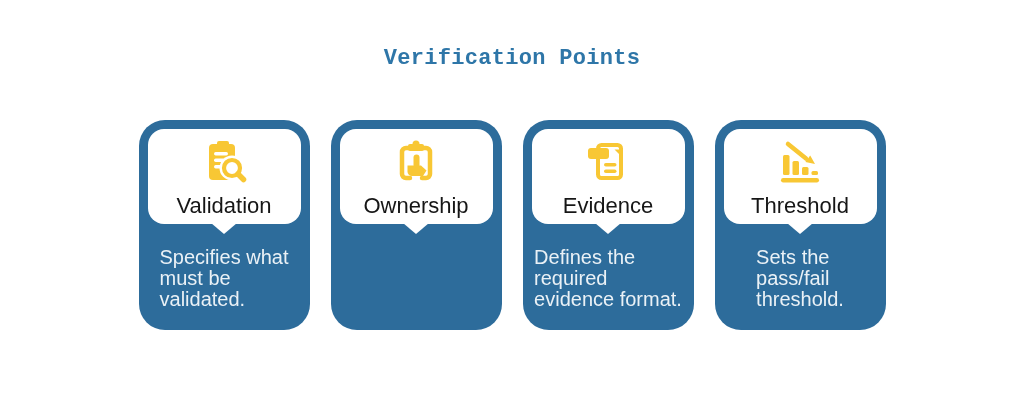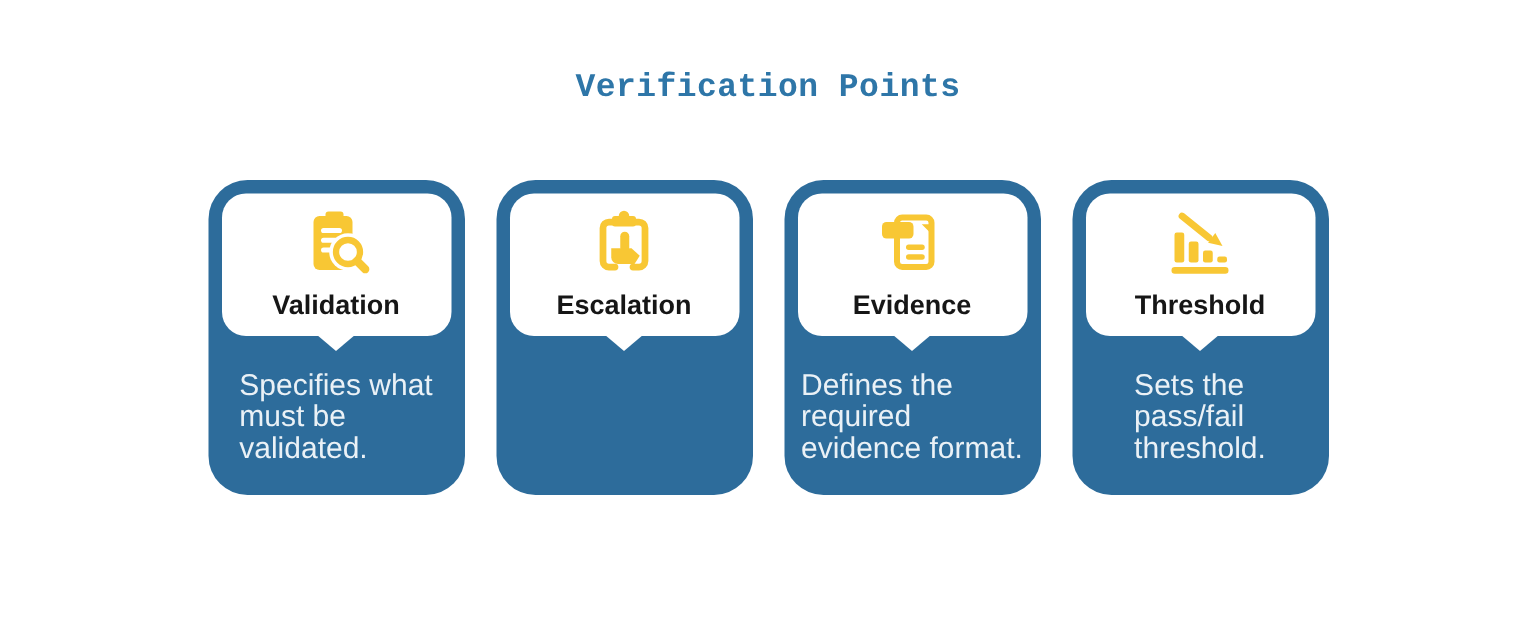--- a/index.html
+++ b/index.html
@@ -71,22 +71,22 @@
   }
   .card-icon {
     margin-top: 9px;
     width: 48px;
     height: 48px;
     color: var(--icon-yellow);
   }
   .card-icon svg { width: 48px; height: 48px; display: block; }
   .card-title {
     margin-top: 7px;
-    font-size: 18px;
-    font-weight: 700;
+    font-size: 22px;
+    font-weight: 400;
     color: var(--title-black);
   }
   .card-desc {
     flex: 1;
     display: flex;
     align-items: center;
     justify-content: center;
     text-align: left;
     white-space: pre-line;
     color: var(--desc-white);
@@ -130,21 +130,21 @@
         <span class="card-icon">
           <svg viewBox="0 0 48 48">
             <path d="M18 10 H14 a4 4 0 0 0 -4 4 v22 a4 4 0 0 0 4 4 h4" fill="none" stroke="currentColor" stroke-width="4.5" stroke-linecap="round"></path>
             <path d="M30 10 h4 a4 4 0 0 1 4 4 v22 a4 4 0 0 1 -4 4 h-4" fill="none" stroke="currentColor" stroke-width="4.5" stroke-linecap="round"></path>
             <circle cx="24" cy="6" r="3.5" fill="currentColor"></circle>
             <rect x="16" y="6" width="16" height="7" rx="2" fill="currentColor"></rect>
             <rect x="21.5" y="16.5" width="6" height="13.5" rx="3" fill="currentColor"></rect>
             <path d="M15.5 27.5 h13.5 l5.5 5 -3.5 5.5 h-11 a4.5 4.5 0 0 1 -4.5 -4.5 z" fill="currentColor"></path>
           </svg>
         </span>
-        <div class="card-title">Escalation</div>
+        <div class="card-title">Ownership</div>
       </div>
     </div>
 
     <div class="card">
       <div class="bubble">
         <span class="card-icon">
           <svg viewBox="0 0 48 48">
             <rect x="14" y="7" width="23" height="33" rx="3.5" fill="#fff" stroke="currentColor" stroke-width="4"></rect>
             <rect x="4" y="10" width="21" height="11" rx="3" fill="currentColor"></rect>
             <path d="M30.5 11.5 h5 v5 z" fill="currentColor"></path>

